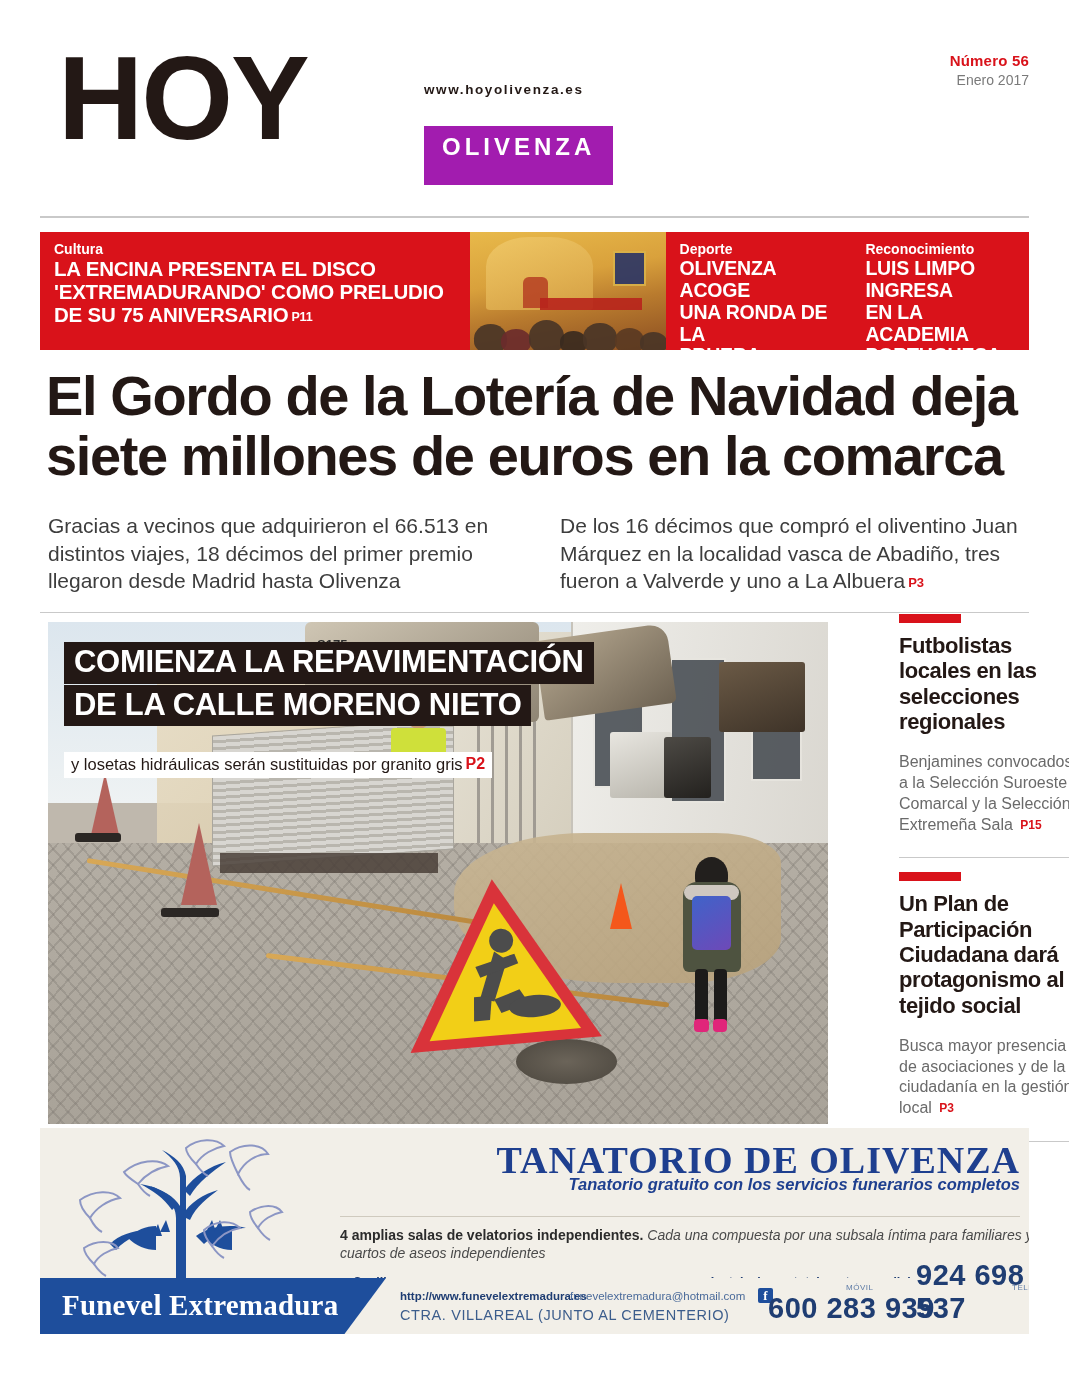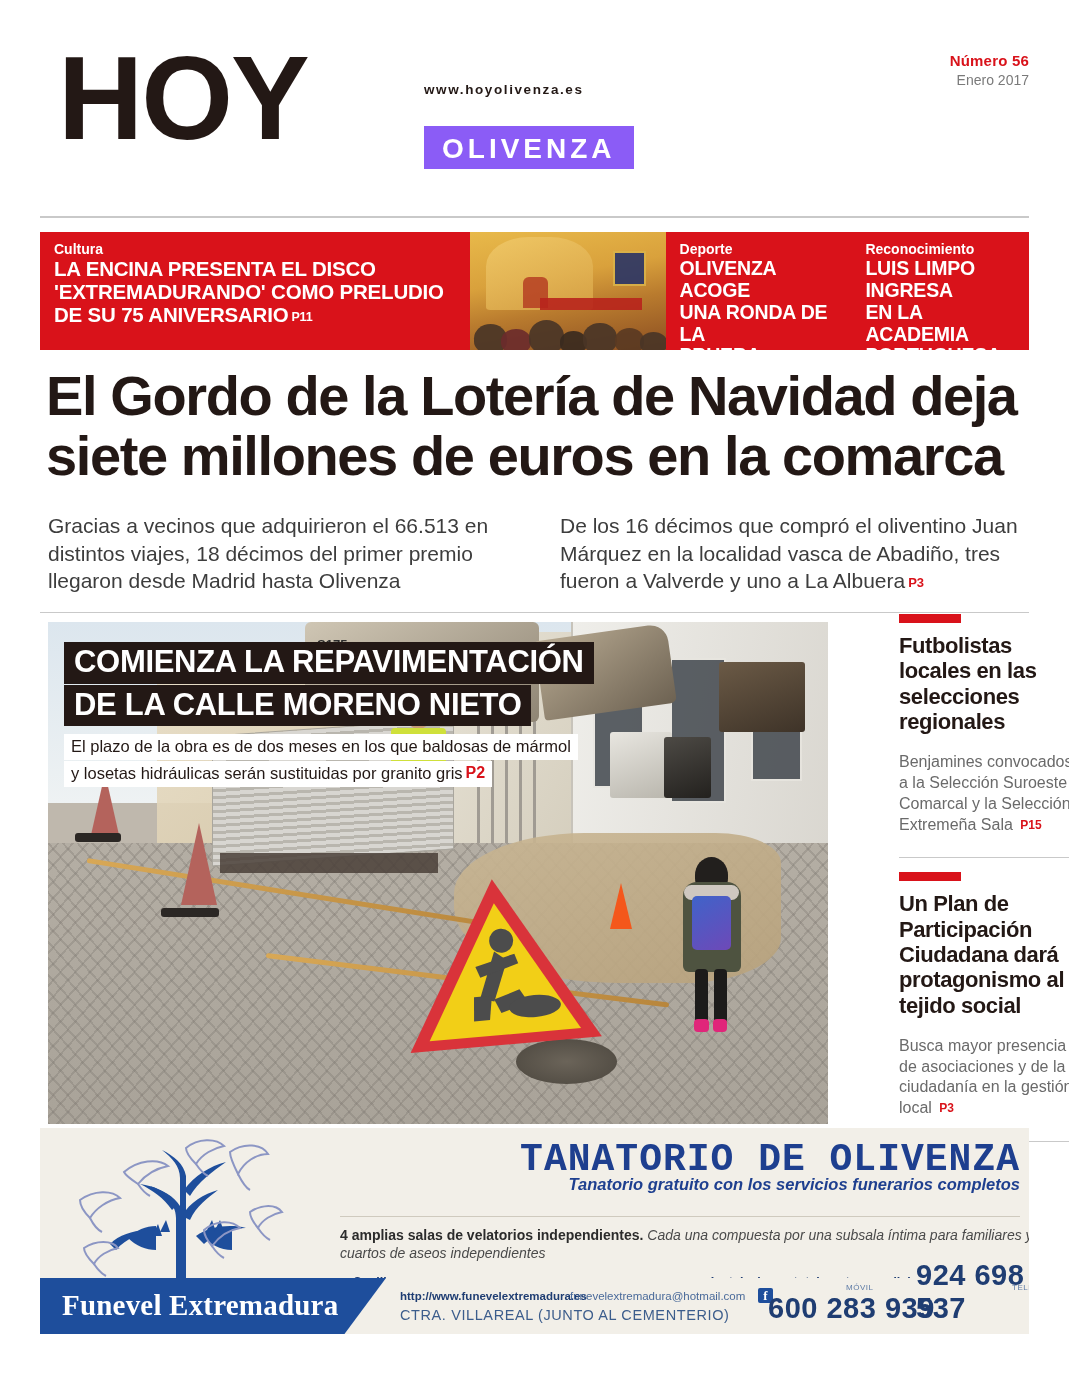--- a/index.html
+++ b/index.html
@@ -21,23 +21,23 @@
     font-size:118px; font-weight:bold; line-height:0.85;
     letter-spacing:-2px; color:#231815;
     position:absolute; left:58px; top:48px;
   }
   .site-url {
     position:absolute; left:424px; top:82px;
     font-size:13.5px; font-weight:bold; letter-spacing:1.6px; color:#231815;
   }
   .olivenza-badge {
     position:absolute; left:424px; top:126px;
-    background:#8b5cf6; color:#fff;
-    font-size:28px; font-weight:600; letter-spacing:4px;
-    padding:7px 18px 4px 18px;
+    background:#a21caf; color:#fff;
+    font-size:24px; font-weight:600; letter-spacing:4px;
+    padding:7px 18px 24px 18px;
   }
   .issue-block { position:absolute; right:40px; top:52px; text-align:right; }
   .issue-num { font-size:15px; font-weight:bold; color:#d9121a; letter-spacing:0.2px; }
   .issue-date { font-size:14px; color:#7a7a7a; margin-top:3px; }
 
   .rule-top { position:absolute; left:40px; right:40px; top:216px; height:2px; background:#c9c9c9; }
 
   
   .teaser-bar {
     position:absolute; left:40px; top:232px; width:989px; height:118px;
@@ -260,21 +260,21 @@
 
   
   .advert {
     position:absolute; left:40px; top:1128px; width:989px; height:206px;
     background:#f2efe8; overflow:hidden;
   }
   .ad-logo { position:absolute; left:10px; top:4px; width:265px; height:160px; }
   .ad-logo svg { width:100%; height:100%; }
   .ad-title {
     position:absolute; left:300px; top:10px; width:680px; text-align:right;
-    font-family:Liberation Mono, monospace;
+    font-family:Liberation Serif, serif;
     font-size:38px; font-weight:bold; color:#1e3f8f; letter-spacing:1px;
   }
   .ad-sub {
     position:absolute; left:300px; top:47px; width:680px; text-align:right;
     font-size:16.5px; font-style:italic; font-weight:bold; color:#1e3f8f;
   }
   .ad-hr { position:absolute; left:300px; top:88px; width:680px; height:1px; background:#cfcabe; }
   .ad-intro {
     position:absolute; left:300px; top:98px; width:700px;
     font-size:14px; line-height:1.32; color:#2b2b2b;
@@ -482,21 +482,21 @@
           <ellipse cx="132" cy="136" rx="26" ry="11"></ellipse>
         </g>
       </svg>
     </div>
 
     <div class="ov-head">
       <div class="ov-head-line">COMIENZA LA REPAVIMENTACIÓN</div><br>
       <div class="ov-head-line">DE LA CALLE MORENO NIETO</div>
     </div>
     <div class="ov-sub">
-      <div class="ov-sub-line">El plazo de la obra es de dos meses en los que baldosas de mármol</div><br>
+      <br>
       <div class="ov-sub-line">
         <span>y losetas hidráulicas  serán sustituidas por granito gris</span><span class="pg">P2</span>
       </div>
     </div>
   </div>
 
   <div class="sidebar">
 
     <div>
       <div class="side-rule-red"></div>

